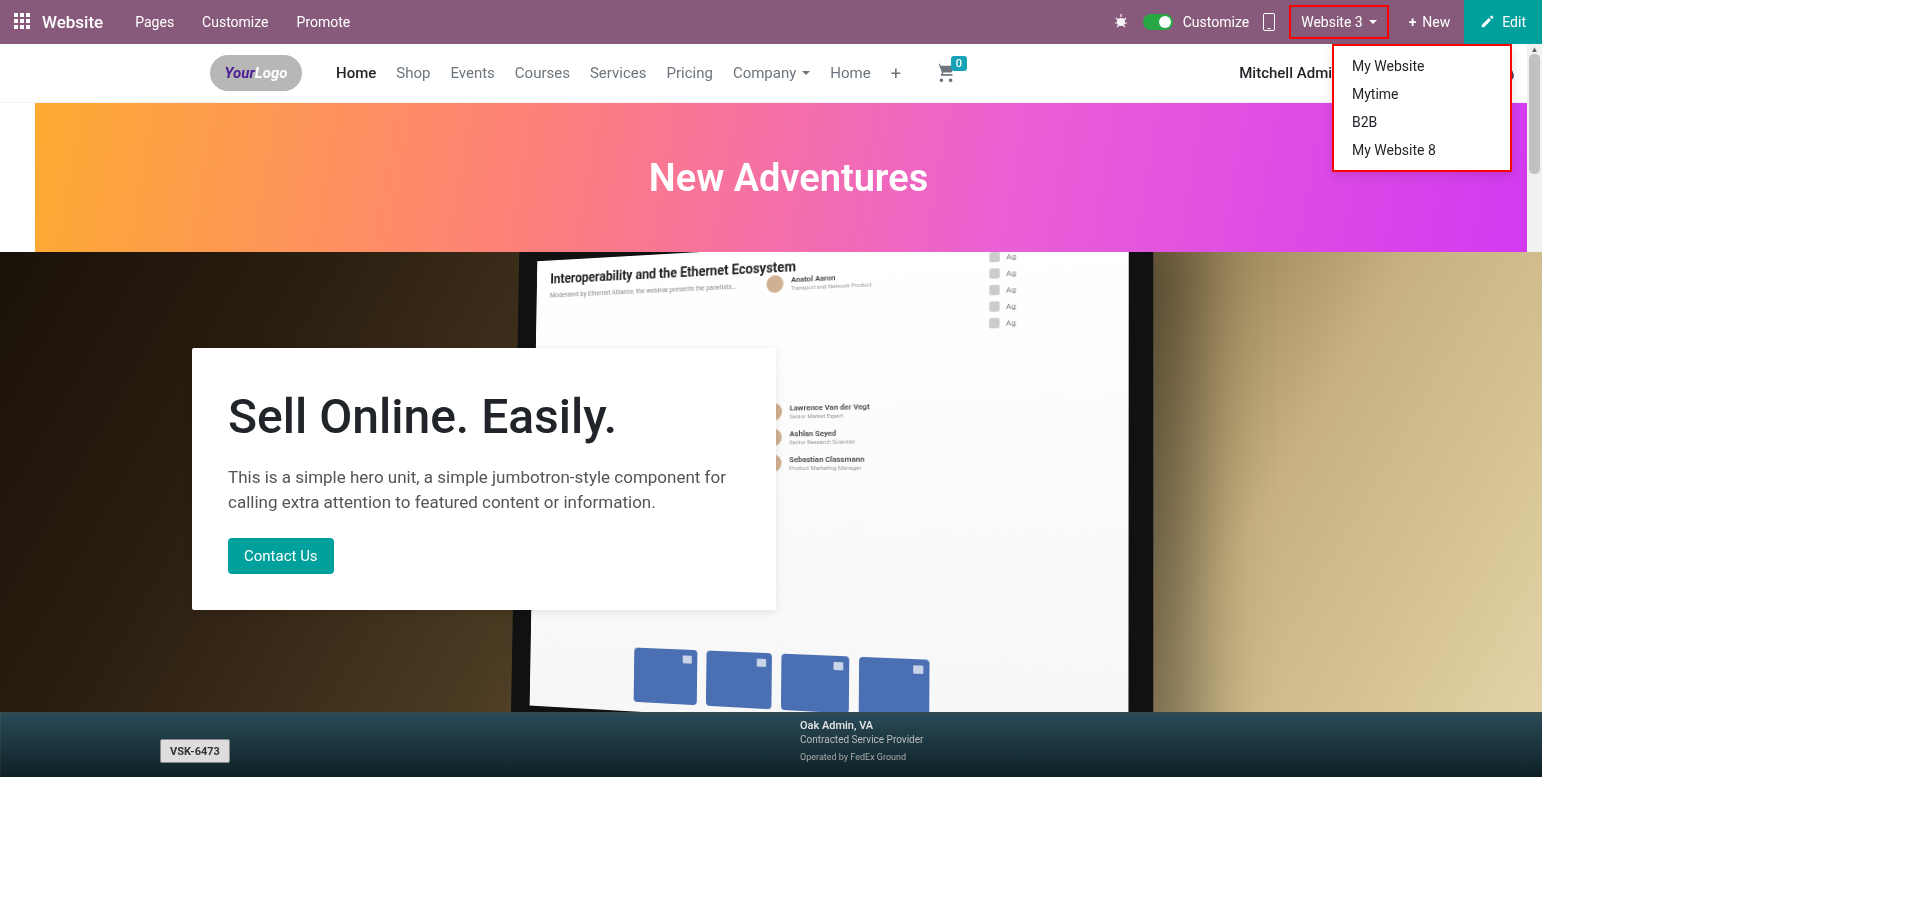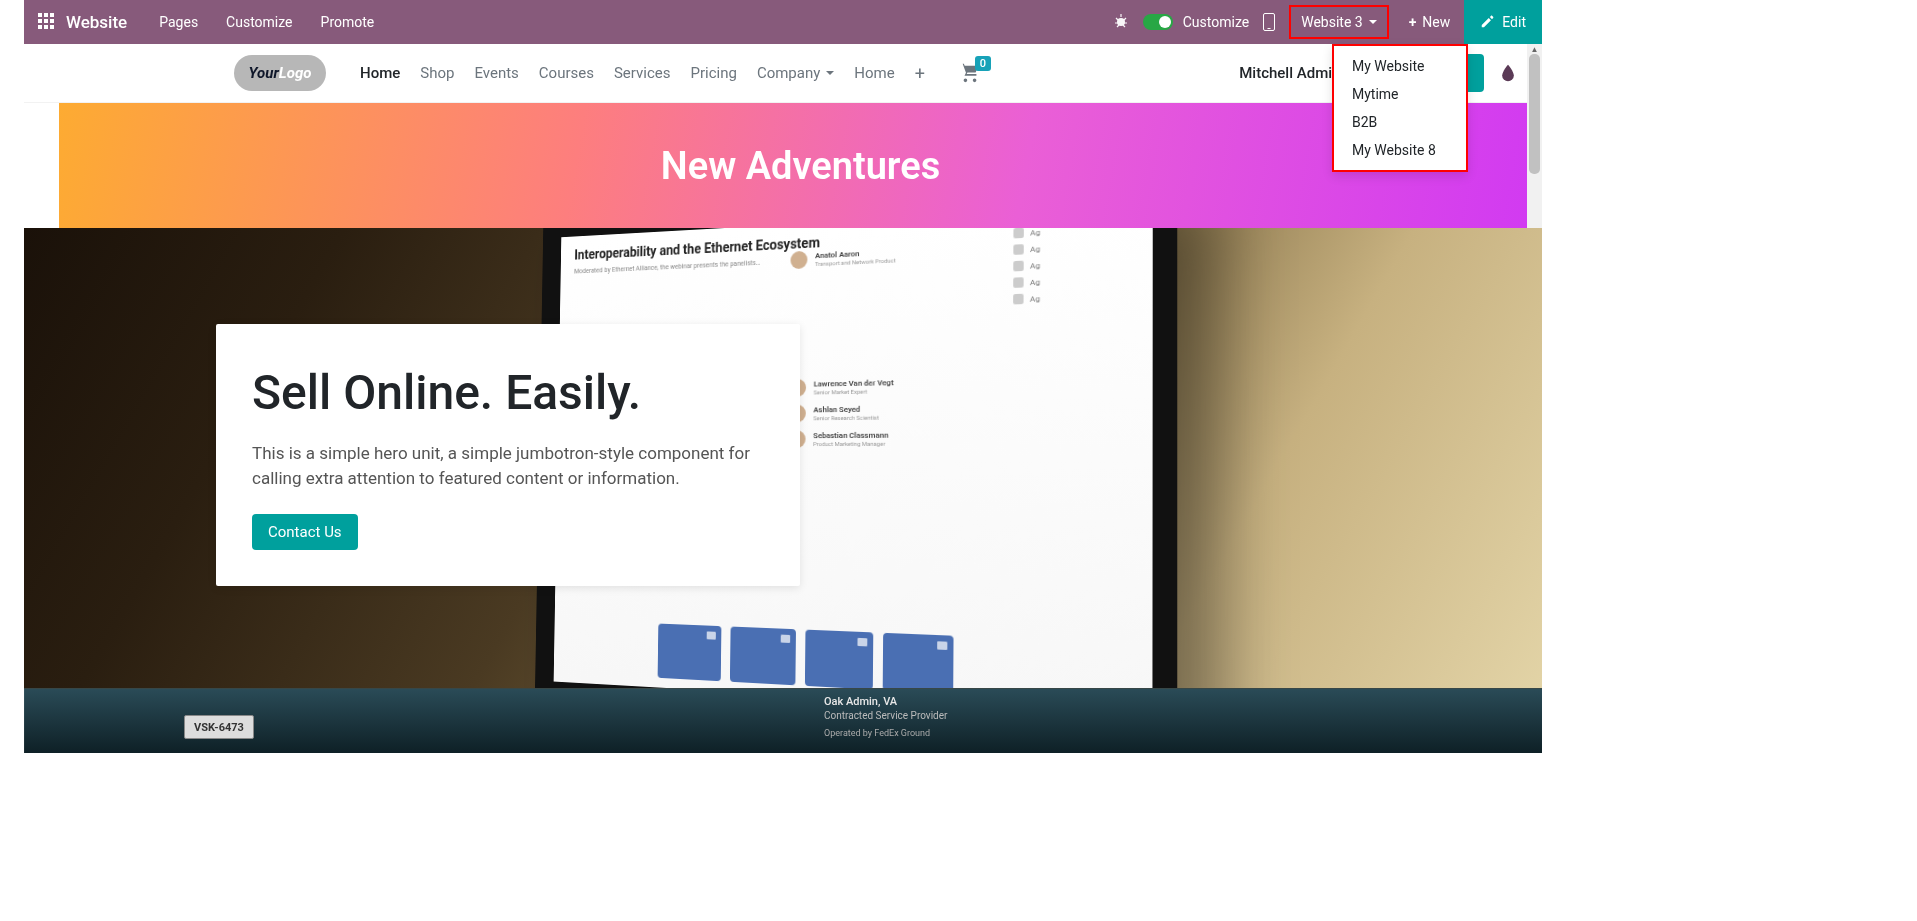--- a/index.html
+++ b/index.html
@@ -93,21 +93,21 @@
     height: 59px; background: #fff; display: flex; align-items: center;
     padding: 0 0 0 210px; font-size: 15px; color: #6c757d;
     border-bottom: 1px solid rgba(0,0,0,0.05);
   }
   .logo-badge {
     width: 92px; height: 36px; border-radius: 18px; background: #b7b7b7;
     display: flex; align-items: center; justify-content: center;
     font-weight: 700; font-style: italic; color: #fff; font-size: 15px;
     margin-right: 24px; position: relative;
   }
-  .logo-badge span.first { color:#0f172a; }
+  .logo-badge span.first { color:#4c1d95; }
   .sitenav a {
     padding: 0 10px; cursor: pointer; color: #6c757d; text-decoration: none;
   }
   .sitenav a.active { color: #212529; font-weight: 500; }
   .sitenav .dropdown { display: inline-flex; align-items: center; gap: 6px; }
   .sitenav .plus-add { font-size: 18px; padding: 0 10px; cursor:pointer; }
   .cart {
     display: inline-flex; align-items: center; margin-left: 24px;
     cursor: pointer; position: relative;
   }
@@ -126,32 +126,32 @@
     border-radius: 4px; font-size: 15px; cursor: pointer;
   }
   .droplet {
     width: 20px; height: 20px; margin-left: 14px;
     display:inline-block;
   }
   .droplet svg { display:block; }
 
   
   .ws-dropdown {
-    position: absolute; top: 44px; left: 1332px; width: 136px;
+    position: absolute; top: 44px; left: 1332px; width: 180px;
     background: #fff; border: 2px solid #ff0000;
     padding: 6px 0; z-index: 50;
     box-shadow: 0 4px 10px rgba(0,0,0,0.12);
   }
   .ws-dropdown .item {
     padding: 6px 18px; font-size: 14px; color: #212529; cursor: pointer;
   }
 
   
   .hero-band {
-    height: 125px;
+    height: 149px;
     background: linear-gradient(100deg, #fdab32 0%, #fd7e7e 35%, #ea5fd6 65%, #d139f2 100%);
     display: flex; align-items: center; justify-content: center;
     color: #fff; font-weight: 600; font-size: 38px; margin-left: 35px;
   }
 
   
   .hero-section {
     height: 460px; position: relative; overflow: hidden;
     background: linear-gradient(120deg, #1a1109 0%, #2a1e10 18%, #4a3a22 40%, #7e6940 60%, #c7b180 78%, #e2d3a6 100%);
   }
@@ -216,21 +216,20 @@
     position:absolute; left:800px; top:6px; color:#e8e8e8; font-size:11px; line-height:1.3;
   }
   .truck-text .line1 { font-weight:500; }
   .truck-text .line2 { font-size:10px; color:#bbb; }
   .truck-text .line3 { font-size:9px; color:#aaa; margin-top:6px; }
 
   
   .page-shell {
     width: 1542px;
     position: relative;
-    padding-left: 24px;
   }
 </style>
 </head>
 <body>
 
 <div class="page-shell">
 
   <div class="topbar">
     <div class="apps-icon">
       <span></span>

